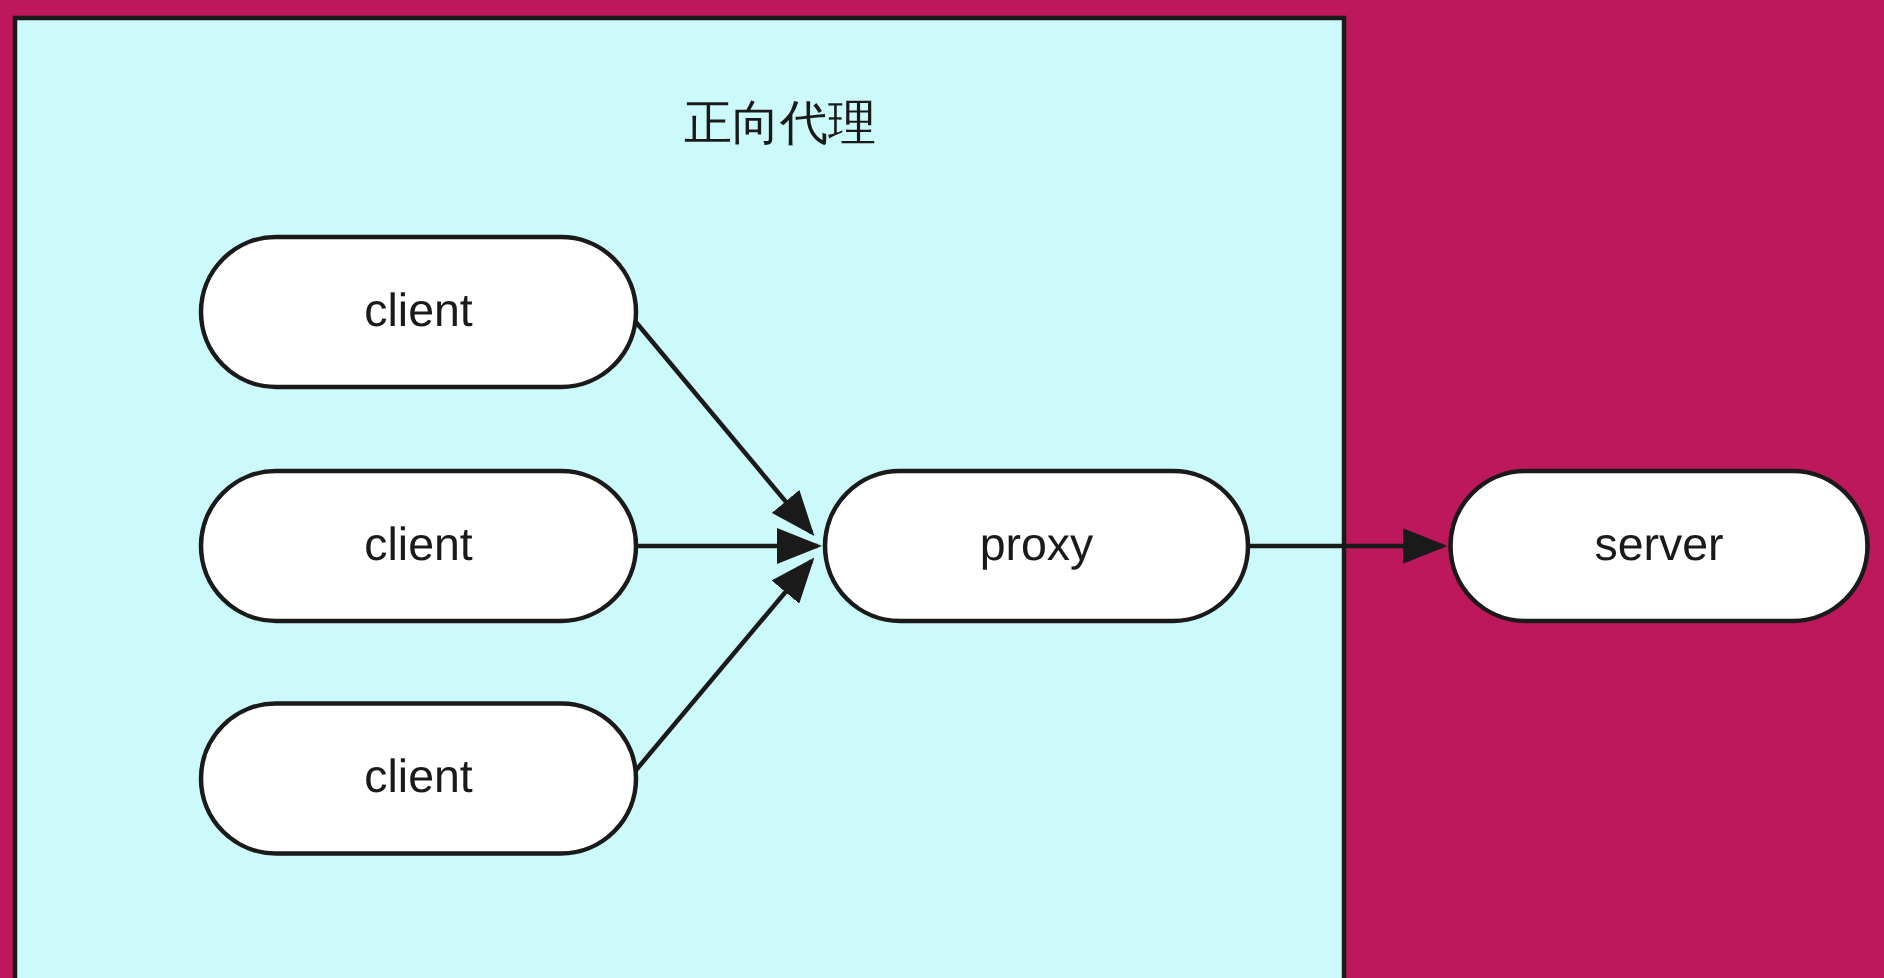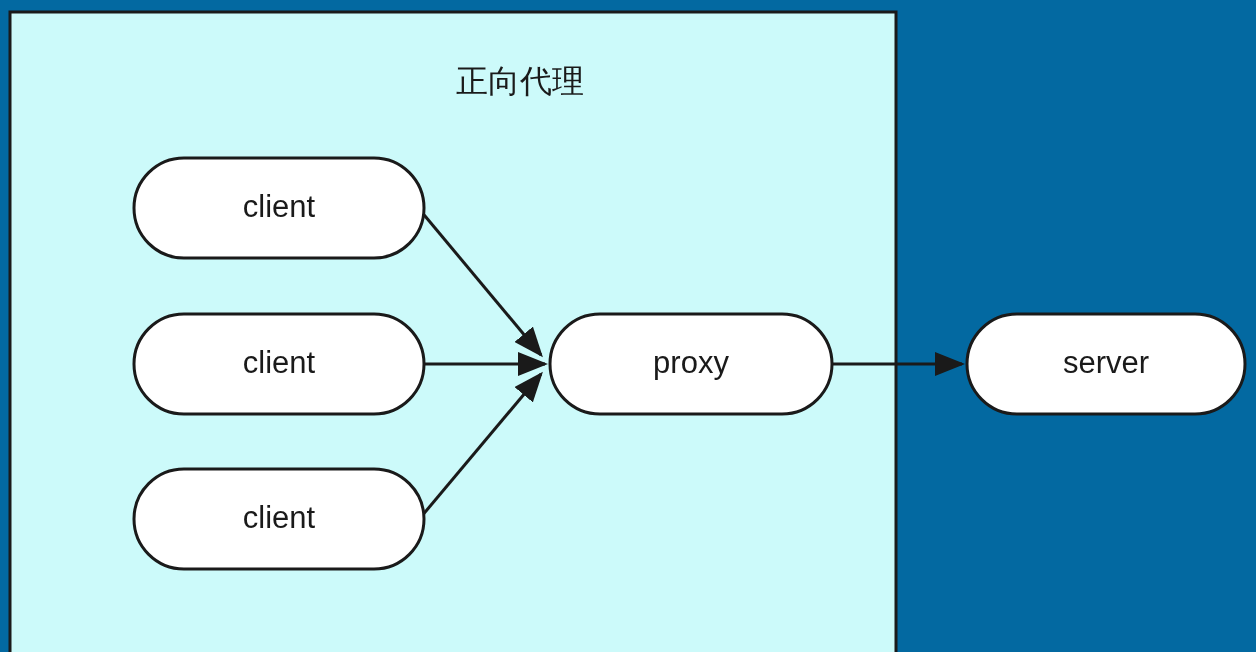--- a/index.html
+++ b/index.html
@@ -10,21 +10,21 @@
   body {
     width: 1256px;
     height: 652px;
     font-family: "Liberation Sans", sans-serif;
     overflow: hidden;
   }
   #stage {
     position: relative;
     width: 1256px;
     height: 652px;
-    background: #0369a1;
+    background: #be185d;
   }
   #diagram-svg {
     position: absolute;
     top: 0;
     left: 0;
     width: 1256px;
     height: 652px;
   }
   .node-label {
     font-family: "Liberation Sans", sans-serif;

